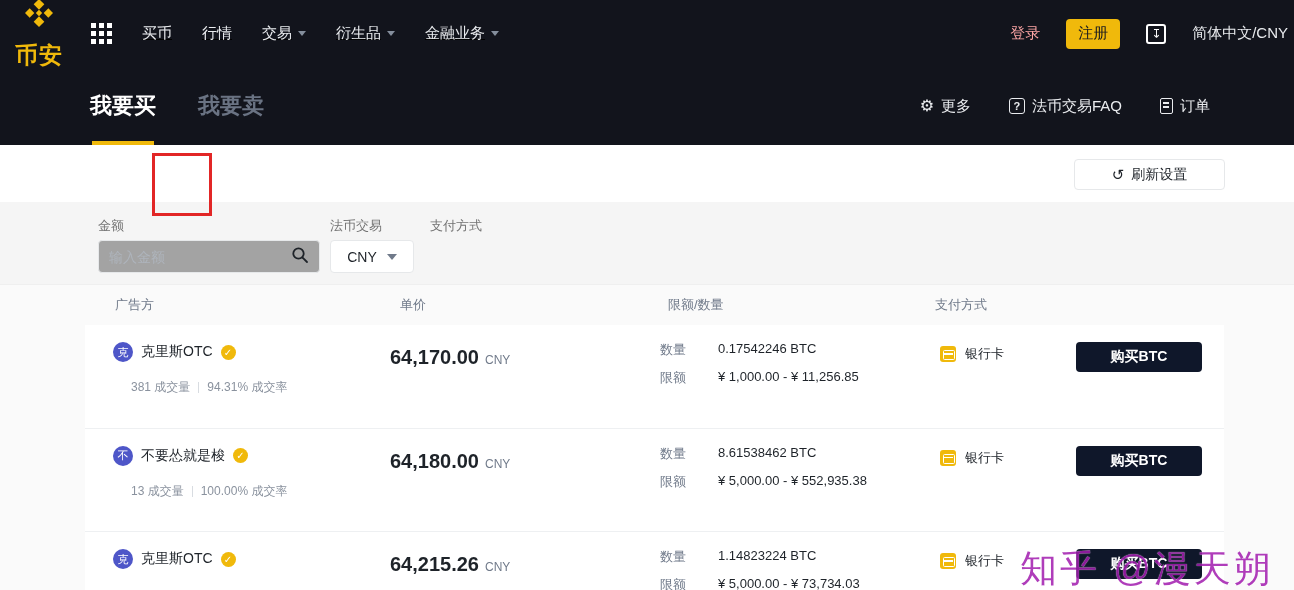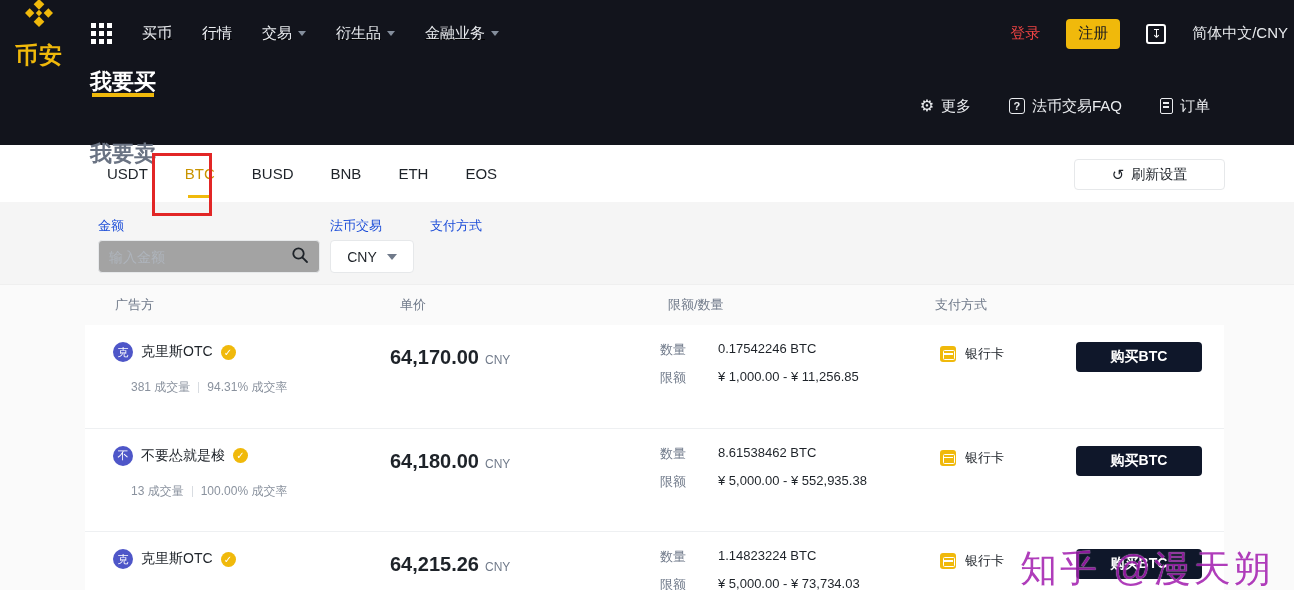--- a/index.html
+++ b/index.html
@@ -9,28 +9,28 @@
   
   .topnav { position:absolute; left:0; top:0; width:1294px; height:67px; background:#12141c; display:flex; align-items:center; z-index:2; }
   .brand { display:flex; align-items:center; gap:7px; margin-left:15px; cursor:pointer;flex-direction:column; }
   .brand-name { color:#F0B90B; font-size:23px; font-weight:bold; letter-spacing:1px; }
   .apps-grid { margin-left:28px; display:grid; grid-template-columns:repeat(3,5px); grid-template-rows:repeat(3,5px); gap:3px; cursor:pointer; }
   .apps-grid i { background:#fff; width:5px; height:5px; display:block; }
   .topnav-menu { display:flex; align-items:center; gap:30px; margin-left:30px;text-decoration:underline; }
   .topnav-item { color:#EAECEF; font-size:15px; display:flex; align-items:center; gap:6px; cursor:pointer; }
   .caret { width:0; height:0; border-left:4px solid transparent; border-right:4px solid transparent; border-top:5px solid #848E9C; display:inline-block; }
   .topnav-right { position:absolute; right:0; top:0; height:67px; display:flex; align-items:center; gap:26px; padding-right:6px; }
-  .login-link { color:#ef4444; font-size:15px; cursor:pointer; }
+  .login-link { color:#fca5a5; font-size:15px; cursor:pointer; }
   .register-btn { background:#F0B90B; color:#181A20; font-size:15px; border:none; border-radius:4px; width:54px; height:30px; cursor:pointer; font-family:inherit; }
   .download-ico { width:20px; height:20px; border:2px solid #fff; border-radius:3px; color:#fff; font-size:12px; line-height:16px; text-align:center; cursor:pointer; }
   .locale { color:#EAECEF; font-size:15px; cursor:pointer; white-space:nowrap; }
 
   
   .subnav { position:absolute; left:0; top:67px; width:1294px; height:78px; background:#12141c; z-index:2; }
-  .subnav-tabs { position:absolute; left:90px; top:0; height:78px; display:flex; gap:42px;flex-direction:column; }
+  .subnav-tabs { position:absolute; left:90px; top:0; height:78px; display:flex; gap:42px; }
   .subnav-tab { height:78px; display:flex; align-items:center; font-size:22px; font-weight:bold; color:#6A7383; cursor:pointer; position:relative; }
   .subnav-tab.active { color:#fff; }
   .subnav-tab.active::after { content:""; position:absolute; left:2px; bottom:0; width:62px; height:4px; background:#F0B90B; }
   .subnav-actions { position:absolute; right:84px; top:0; height:78px; display:flex; align-items:center; gap:38px; }
   .subnav-action { color:#EAECEF; font-size:15px; display:flex; align-items:center; gap:7px; cursor:pointer; }
   .gear-glyph { font-size:16px; line-height:1; color:#EAECEF; }
   .faq-ico { width:16px; height:16px; border:1.5px solid #EAECEF; border-radius:3px; font-size:11px; font-weight:bold; color:#EAECEF; display:flex; align-items:center; justify-content:center; }
   .doc-ico { width:13px; height:16px; border:1.5px solid #EAECEF; border-radius:2px; position:relative; }
   .doc-ico::before { content:""; position:absolute; left:2px; top:3px; width:6px; height:1.5px; background:#EAECEF; }
   .doc-ico::after { content:""; position:absolute; left:2px; top:7px; width:6px; height:1.5px; background:#EAECEF; }
@@ -39,21 +39,21 @@
   .asset-row { position:absolute; left:0; top:145px; width:1294px; height:57px; background:#fff; }
   .asset-tabs { position:absolute; left:105px; top:0; height:57px; display:flex; gap:33px; align-items:center; }
   .asset-tab { font-size:15px; color:#1E2329; cursor:pointer; height:57px; display:flex; align-items:center; position:relative; padding:0 2px; }
   .asset-tab.active { color:#C99400; }
   .asset-tab.active::after { content:""; position:absolute; left:50%; transform:translateX(-50%); bottom:4px; width:24px; height:3px; background:#F0B90B; }
   .refresh-btn { position:absolute; right:69px; top:14px; width:151px; height:31px; background:#fff; border:1px solid #E6E8EA; border-radius:4px; display:flex; align-items:center; justify-content:center; gap:7px; font-size:14px; color:#1E2329; cursor:pointer; font-family:inherit; }
   .refresh-glyph { font-size:15px; line-height:1; color:#1E2329; }
 
   
   .filter-band { position:absolute; left:0; top:202px; width:1294px; height:83px; background:#f5f5f5; border-bottom:1px solid #efefef; }
-  .f-label { position:absolute; top:15px; font-size:13px; color:#1d4ed8; }
+  .f-label { position:absolute; top:15px; font-size:13px; color:#737373; }
   .amount-box { position:absolute; left:98px; top:38px; width:222px; height:33px; background:#a3a3a3; border:1px solid #E6E8EA; border-radius:4px; display:flex; align-items:center; padding:0 10px; }
   .amount-input { border:none; outline:none; flex:1; font-size:14px; color:#1E2329; font-family:inherit; background:transparent; }
   .amount-input::placeholder { color:#AEB4BC; }
   .select-box { position:absolute; top:38px; height:33px; background:#fff; border:1px solid #E6E8EA; border-radius:4px; display:flex; align-items:center; justify-content:center; gap:10px; font-size:14px; color:#1E2329; cursor:pointer; }
   .select-caret { width:0; height:0; border-left:5px solid transparent; border-right:5px solid transparent; border-top:6px solid #707A8A; }
 
   
   .thead-label { position:absolute; font-size:13px; color:#707A8A; top:296px; }
   .card { position:absolute; left:85px; top:325px; width:1139px; height:265px; background:#fff; overflow:hidden; }
   .row { position:relative; height:103.5px; }
@@ -151,28 +151,20 @@
       <span>法币交易FAQ</span>
     </span>
     <span class="subnav-action">
       <span class="doc-ico"></span>
       <span>订单</span>
     </span>
   </div>
 </div>
 
 <div class="asset-row">
-  <div class="asset-tabs">
-    <div class="asset-tab">USDT</div>
-    <div class="asset-tab active">BTC</div>
-    <div class="asset-tab">BUSD</div>
-    <div class="asset-tab">BNB</div>
-    <div class="asset-tab">ETH</div>
-    <div class="asset-tab">EOS</div>
-  </div>
   <button class="refresh-btn">
     <span class="refresh-glyph">↺</span>
     <span>刷新设置</span>
   </button>
 </div>
 
 <div class="filter-band">
   <span class="f-label" style="left:98px">金额</span>
   <div class="amount-box">
     <input class="amount-input" placeholder="输入金额" style="">

